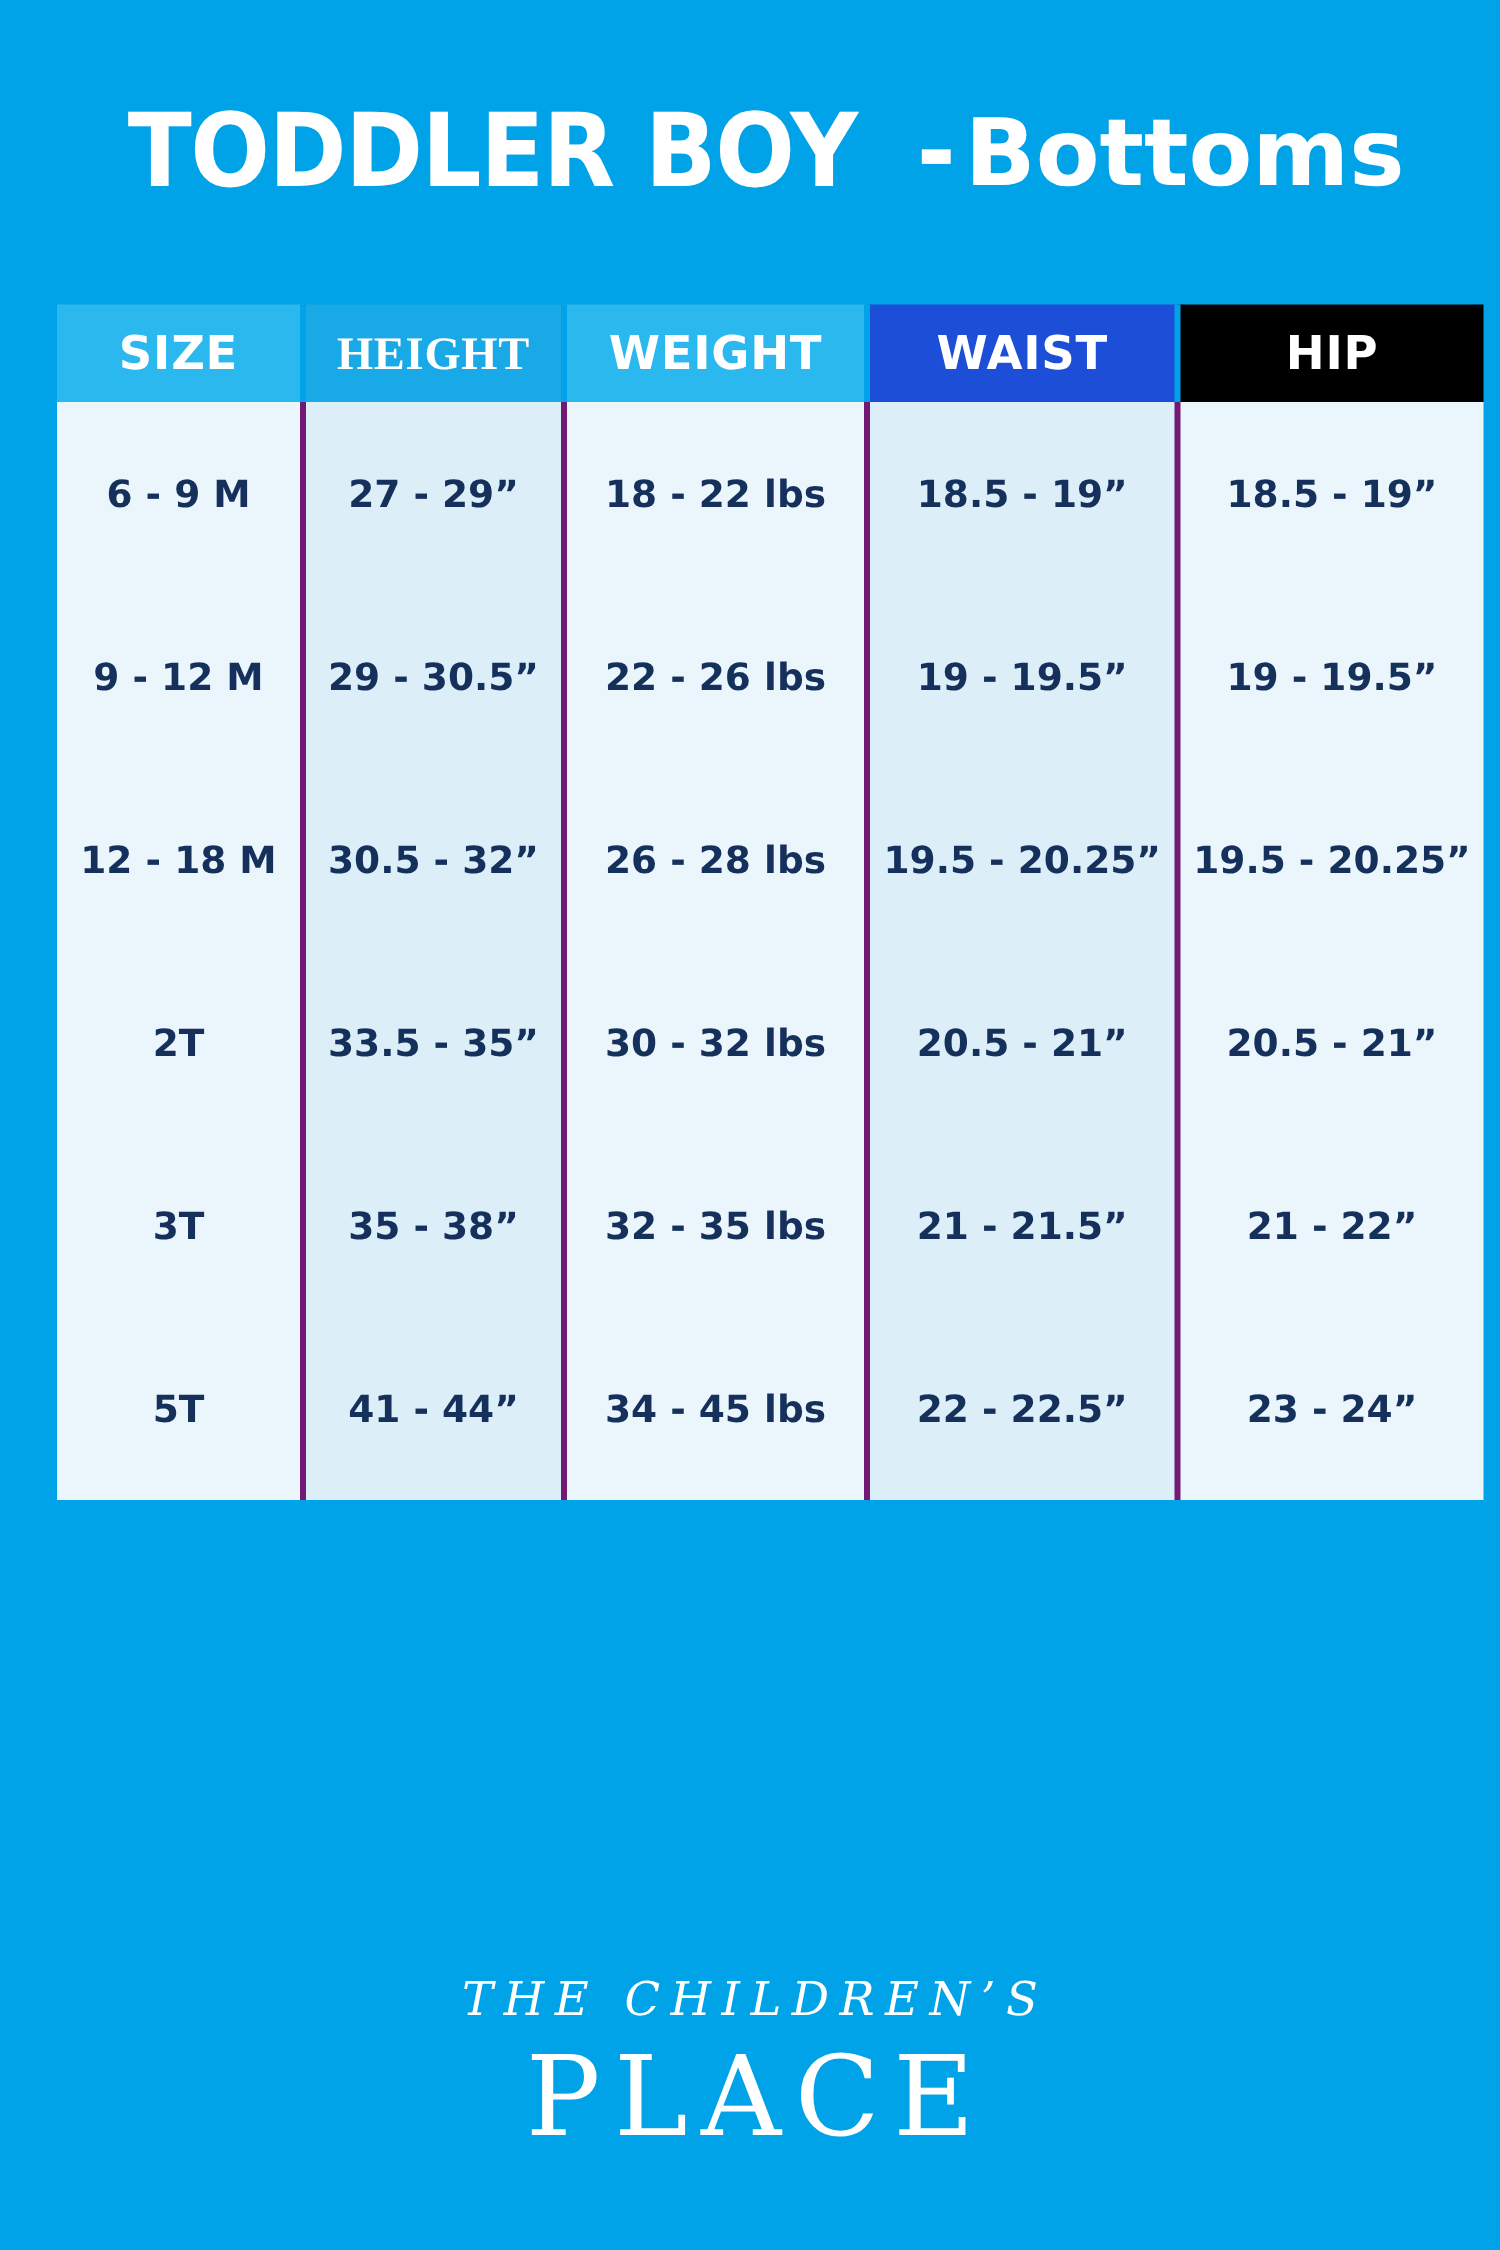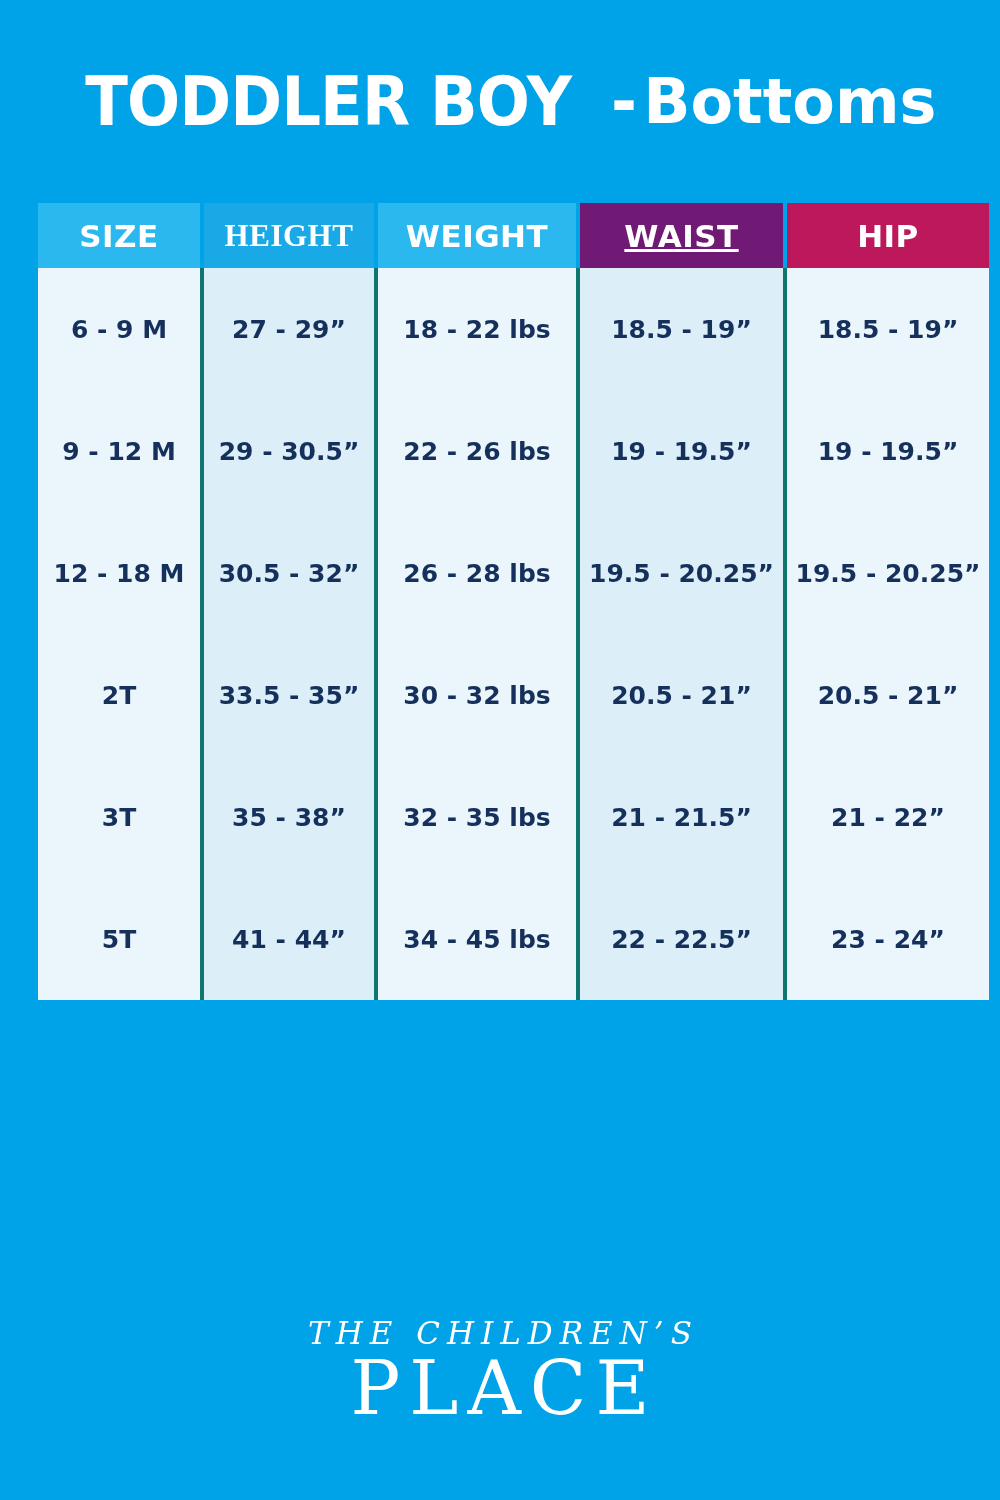--- a/index.html
+++ b/index.html
@@ -78,33 +78,33 @@
   table.size-table thead th:last-child { border-right: none; }
 
   table.size-table tbody td {
     height: 120px;
     font-family: "DejaVu Sans", sans-serif;
     font-weight: bold;
     font-size: 25px;
     color: #16305C;
     text-align: center;
     vertical-align: middle;
-    border-right: 4px solid #0f766e;
+    border-right: 4px solid #701a75;
   }
   table.size-table tbody td:last-child { border-right: none; }
 
   
   .col-a { background: #EAF6FC; }
   .col-b { background: #DCEFF9; }
 
   .hdr-1 { background: #2BB8EE; }
   .hdr-2 { background: #18A9E6; }
   .hdr-3 { background: #2BB8EE; }
-  .hdr-4 { background: #701a75; text-decoration: underline; }
-  .hdr-5 { background: #be185d; }
+  .hdr-4 { background: #1d4ed8; }
+  .hdr-5 { background: #000000; }
 
   
   .logo {
     position: absolute;
     left: 0;
     top: 1316px;
     width: 1000px;
     text-align: center;
     color: #FFFFFF;
   }
@@ -115,21 +115,21 @@
     line-height: 1.1;
     padding-left: 7px;
     font-style: italic;
   }
   .logo-bottom {
     font-family: "DejaVu Serif", serif;
     font-size: 74px;
     letter-spacing: 9px;
     line-height: 1.05;
     padding-left: 9px;
-    margin-top: 0;
+    margin-top: 10px;
   }
 </style>
 </head>
 <body>
 
 <div class="page">
 
   <div class="title-wrap">
     <span class="title-bold">TODDLER BOY</span><span class="title-bold" style="margin-left:18px;">-</span><span class="title-light">Bottoms</span>
   </div>

